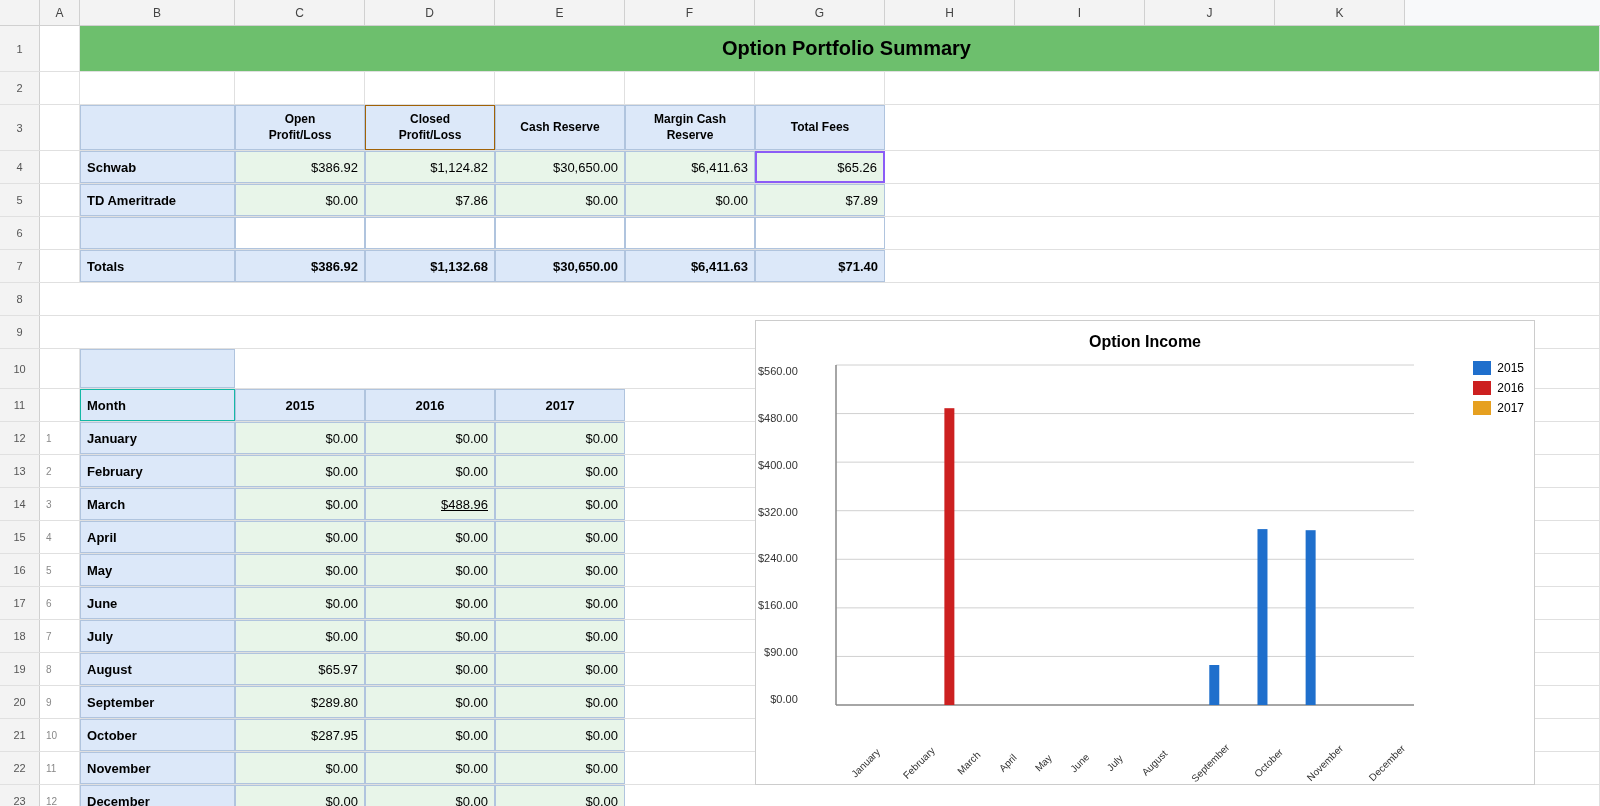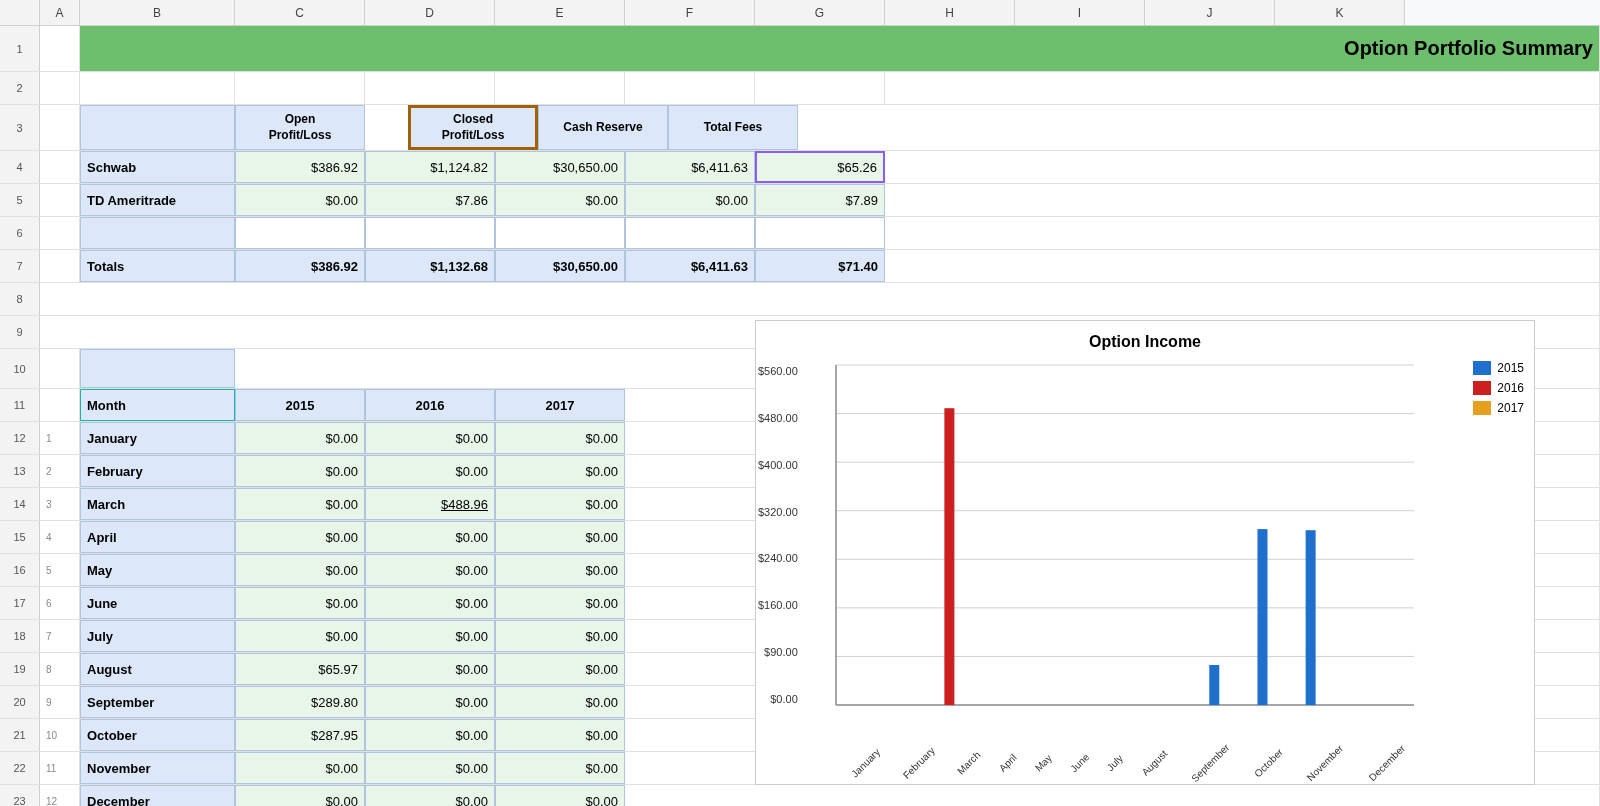--- a/index.html
+++ b/index.html
@@ -83,21 +83,21 @@
     .col-k { width: 130px; min-width: 130px; }
 
     
     .title-cell {
       background: #6dbf6d;
       font-size: 20px;
       font-weight: bold;
       text-align: center;
       display: flex;
       align-items: center;
-      justify-content: flex-end;
+      justify-content: center;
       padding-left: 20px;
     }
 
     
     .th-cell {
       background: #dce8f9;
       font-weight: bold;
       text-align: center;
       border: 1px solid #b0c4de;
     }
@@ -183,25 +183,28 @@
     <div class="cell col-h" style="flex:1;"></div>
   </div>
 
   <div class="sheet-row" style="min-height:46px;">
     <div class="row-num">3</div>
     <div class="cell col-a"></div>
     <div class="cell col-b th-cell data-cell-blue-label" style="border:1px solid #b0c4de;"></div>
     <div class="cell col-c th-cell cell-center" style="border:1px solid #b0c4de;">
       <span class="th-cell-wrap">Open<br>Profit/Loss</span>
     </div>
-    <div class="cell col-d th-cell cell-center" style="border:3px solid #a16207;margin-left:43px;">
+    <div class="cell col-d th-cell cell-center" style="border:1px solid #a16207;">
       <span class="th-cell-wrap">Closed<br>Profit/Loss</span>
     </div>
     <div class="cell col-e th-cell cell-center" style="border:1px solid #b0c4de;">
       <span class="th-cell-wrap">Cash Reserve</span>
+    </div>
+    <div class="cell col-f th-cell cell-center" style="border:1px solid #b0c4de;">
+      <span class="th-cell-wrap">Margin Cash<br>Reserve</span>
     </div>
     <div class="cell col-g th-cell cell-center" style="border:1px solid #b0c4de;">
       <span class="th-cell-wrap">Total Fees</span>
     </div>
     <div class="cell col-h" style="flex:1;"></div>
   </div>
 
   <div class="sheet-row" style="min-height:32px;">
     <div class="row-num">4</div>
     <div class="cell col-a"></div>

